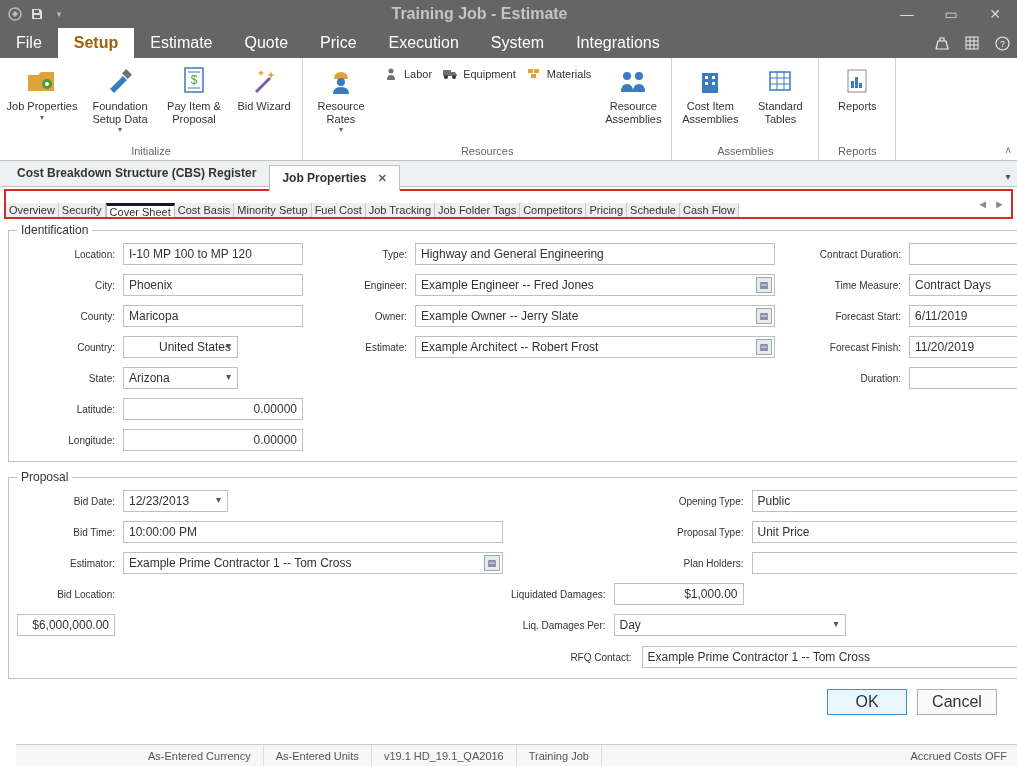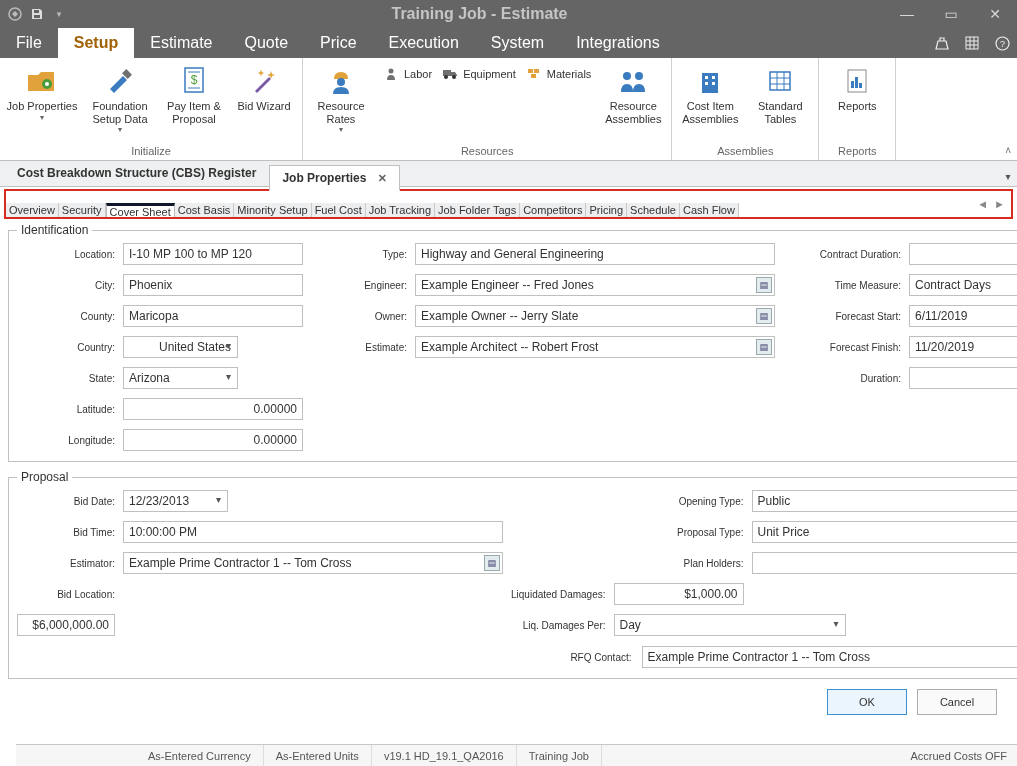--- a/index.html
+++ b/index.html
@@ -64,21 +64,21 @@
 .look { position: relative; }
 .look .look-btn { position: absolute; right: 2px; top: 2px; width: 16px; height: 16px; border: 1px solid #9aa; background: #e5ecef; font-size: 9px; display: flex; align-items: center; justify-content: center; color: #336; }
 
 
 .rfq-row { display: flex; align-items: center; gap: 10px; margin-top: 10px; justify-content: flex-end;}
 .rfq-row .lbl { width: auto; }
 .rfq-row .inp { flex: 0 0 480px; }
 
 
 .dlg-buttons { display: flex; justify-content: flex-end; gap: 10px; padding: 10px 12px; }
-.btn { width: 80px; height: 26px; border: 1px solid #adadad; background: #fafafa; display: flex; align-items: center; justify-content: center; font-size: 11px; cursor: pointer; }
+.btn { width: 80px; height: 26px; border: 1px solid #adadad; background: #fafafa; display: flex; align-items: center; justify-content: center; font-size: 16px; cursor: pointer; }
 .btn.primary { border: 1px solid #3c91cf; background: #eaf5fd; }
 
 
 .statusbar { position: absolute; bottom: 0; left: 16px; right: 0; height: 22px; border-top: 1px solid #c8c8c8; background: #f6f6f6; display: flex; align-items: center; font-size: 11px; color: #555; }
 .statusbar .cell { padding: 0 12px; height: 100%; display: flex; align-items: center; border-right: 1px solid #ddd; }
 .statusbar .cell.pad { width: 120px; border-right: none;}
 .statusbar .flex { flex: 1; }
 .statusbar .right-cell { padding: 0 10px; }
 
 

